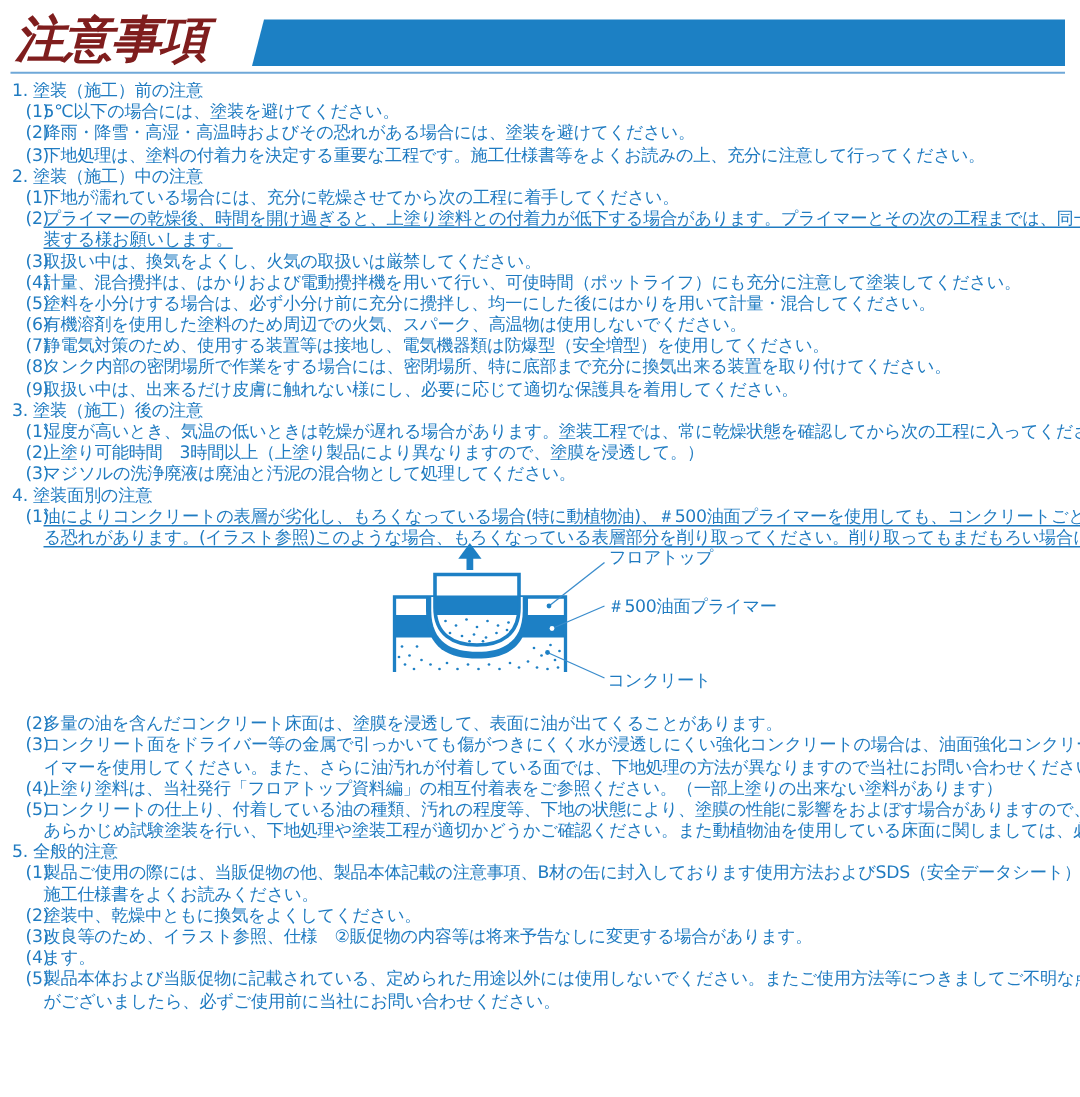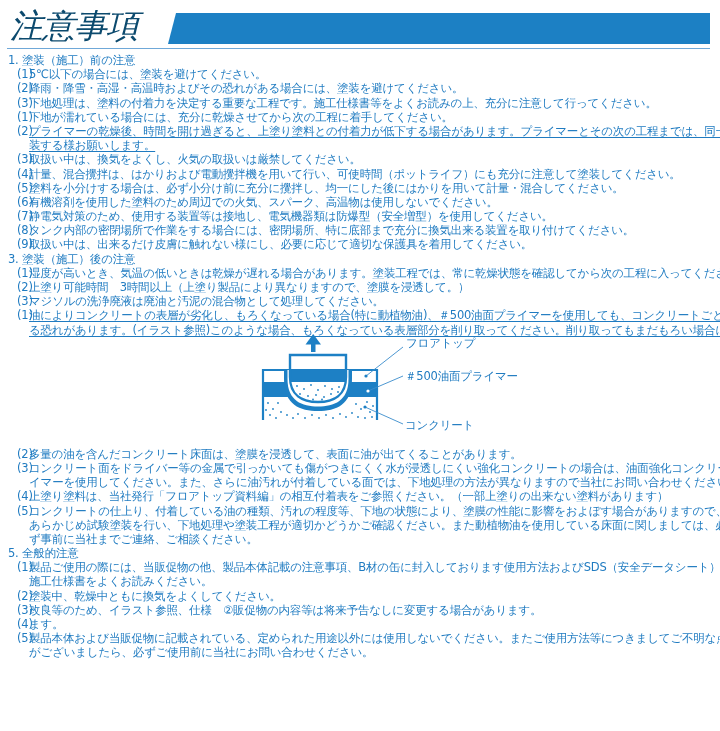--- a/index.html
+++ b/index.html
@@ -5,22 +5,22 @@
   html, body { margin:0; padding:0; }
   body {
     width:720px; height:731px; position:relative; overflow:hidden;
     background:#ffffff; color:#1f7bc1;
     font-family:"DejaVu Sans", "Liberation Sans", sans-serif;
   }
   .header { position:absolute; left:0; top:0; width:720px; height:52px; }
   .header svg { position:absolute; left:0; top:0; }
   .title {
     position:absolute; left:10px; top:5px; line-height:42px;
-    font-size:33px; font-weight:normal; font-style:italic; letter-spacing:-1px;
-    color:#0c4a6e; white-space:nowrap;
+    font-size:33px; font-weight:bold; font-style:italic; letter-spacing:-1px;
+    color:#7f1d1d; white-space:nowrap;
   }
   .content {
     position:absolute; left:0; top:53px; width:648px;
     font-size:11.5px; line-height:14.2px; letter-spacing:-0.2px;
   }
   .h { padding-left:8px; white-space:nowrap; height:14.2px; }
   .item { position:relative; padding-left:29px; }
   .num { position:absolute; left:17px; top:0; white-space:nowrap; }
   .ln { white-space:nowrap; height:14.2px; }
   .ul .ln { text-decoration:underline; text-decoration-thickness:1px; text-underline-offset:2px; }
@@ -48,20 +48,21 @@
   </div>
   <div class="item">
     <span class="num">(2)</span>
     <div class="ln">降雨・降雪・高湿・高温時およびその恐れがある場合には、塗装を避けてください。</div>
   </div>
   <div class="item">
     <span class="num">(3)</span>
     <div class="ln">下地処理は、塗料の付着力を決定する重要な工程です。施工仕様書等をよくお読みの上、充分に注意して行ってください。</div>
   </div>
 
+  <div class="h">2. 塗装（施工）中の注意</div>
   <div class="item">
     <span class="num">(1)</span>
     <div class="ln">下地が濡れている場合には、充分に乾燥させてから次の工程に着手してください。</div>
   </div>
   <div class="item ul">
     <span class="num">(2)</span>
     <div class="ln">プライマーの乾燥後、時間を開け過ぎると、上塗り塗料との付着力が低下する場合があります。プライマーとその次の工程までは、同一日に塗</div>
     <div class="ln">装する様お願いします。</div>
   </div>
   <div class="item">
@@ -100,20 +101,21 @@
   </div>
   <div class="item">
     <span class="num">(2)</span>
     <div class="ln">上塗り可能時間　3時間以上（上塗り製品により異なりますので、塗膜を浸透して。）</div>
   </div>
   <div class="item">
     <span class="num">(3)</span>
     <div class="ln">マジソルの洗浄廃液は廃油と汚泥の混合物として処理してください。</div>
   </div>
 
+  <div class="h">4. 塗装面別の注意</div>
   <div class="item ul">
     <span class="num">(1)</span>
     <div class="ln">油によりコンクリートの表層が劣化し、もろくなっている場合(特に動植物油)、＃500油面プライマーを使用しても、コンクリートごとはがれ</div>
     <div class="ln">る恐れがあります。(イラスト参照)このような場合、もろくなっている表層部分を削り取ってください。削り取ってもまだもろい場合には、コ</div>
   </div>
 
   <div class="illus">
     <svg width="720" height="110" viewBox="0 380 720 110">
       <defs>
         <clipPath id="bowlClip">
@@ -214,21 +216,20 @@
     <div class="ln">イマーを使用してください。また、さらに油汚れが付着している面では、下地処理の方法が異なりますので当社にお問い合わせください。</div>
   </div>
   <div class="item">
     <span class="num">(4)</span>
     <div class="ln">上塗り塗料は、当社発行「フロアトップ資料編」の相互付着表をご参照ください。（一部上塗りの出来ない塗料があります）</div>
   </div>
   <div class="item">
     <span class="num">(5)</span>
     <div class="ln">コンクリートの仕上り、付着している油の種類、汚れの程度等、下地の状態により、塗膜の性能に影響をおよぼす場合がありますので、</div>
     <div class="ln">あらかじめ試験塗装を行い、下地処理や塗装工程が適切かどうかご確認ください。また動植物油を使用している床面に関しましては、必</div>
-    <div class="ln">ず事前に当社までご連絡、ご相談ください。</div>
   </div>
 
   <div class="h">5. 全般的注意</div>
   <div class="item">
     <span class="num">(1)</span>
     <div class="ln">製品ご使用の際には、当販促物の他、製品本体記載の注意事項、B材の缶に封入しております使用方法およびSDS（安全データシート）・</div>
     <div class="ln">施工仕様書をよくお読みください。</div>
   </div>
   <div class="item">
     <span class="num">(2)</span>

